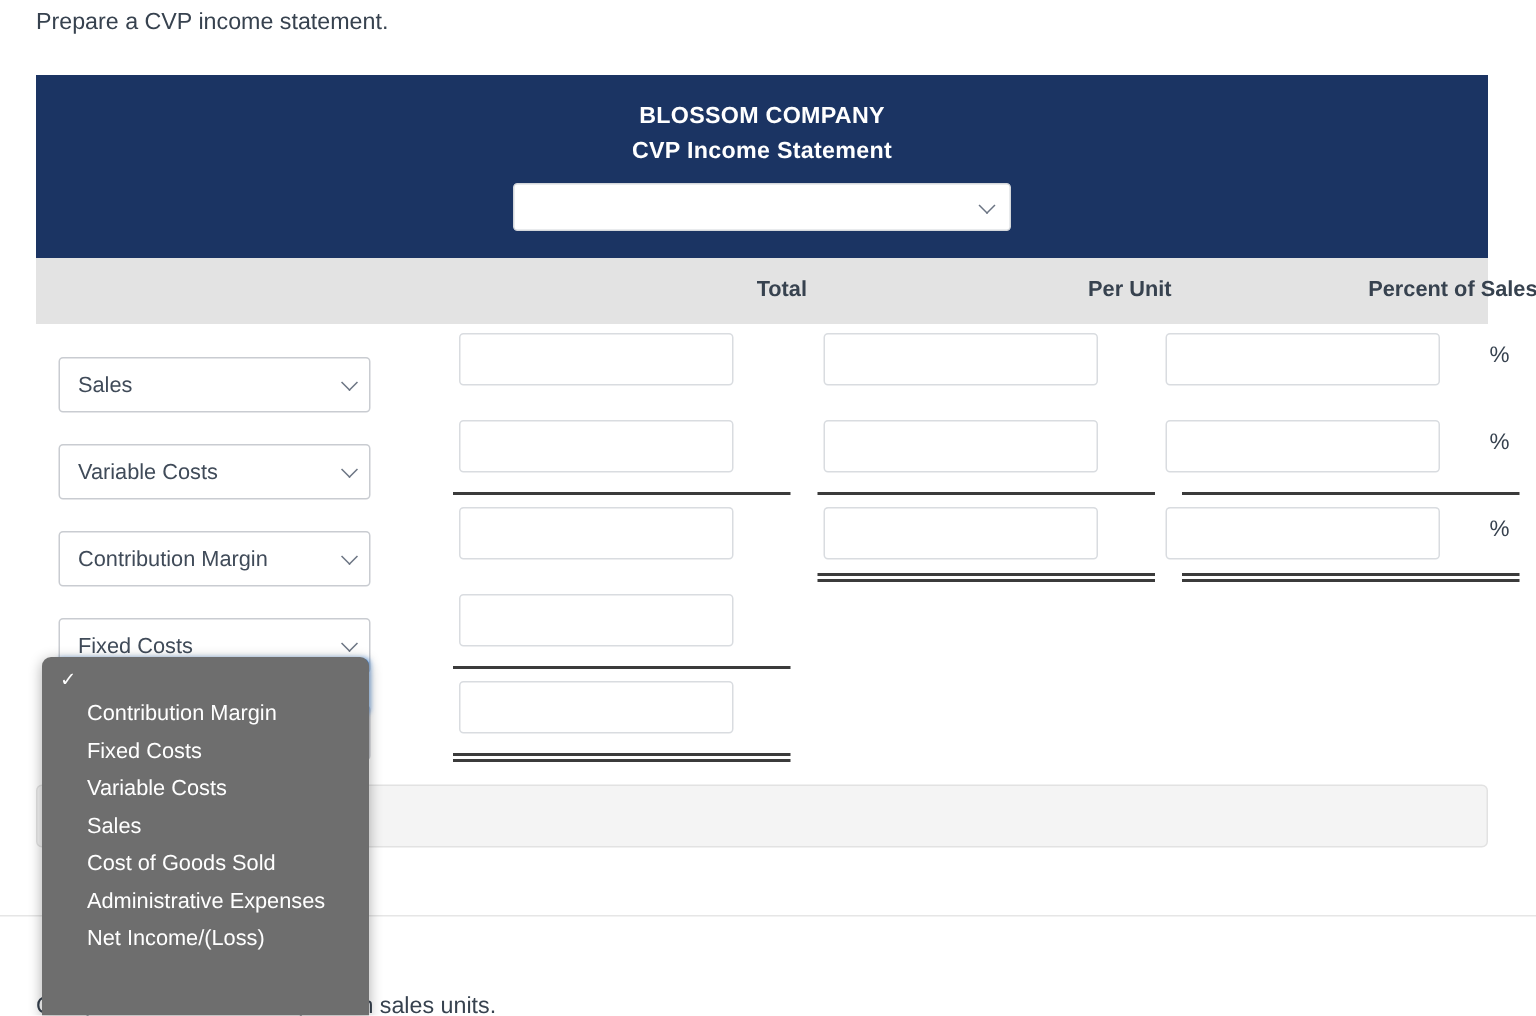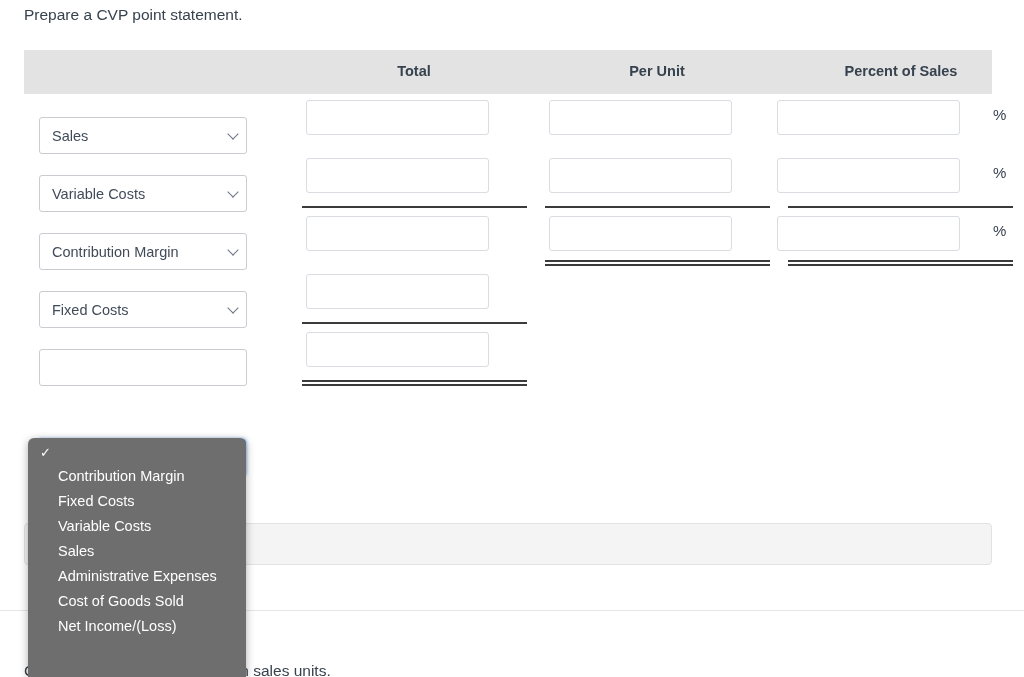--- a/index.html
+++ b/index.html
@@ -107,21 +107,21 @@
     background: #e3e3e3;
     height: 44px;
     position: relative;
   }
   .colhead span {
     position: absolute;
     top: 13px;
     font-size: 14.5px;
     font-weight: bold;
     color: #37424f;
-    text-align: center;
+    text-align: right;
   }
   .ch-total   { left: 266px; width: 248px; }
   .ch-unit    { left: 509px; width: 248px; }
   .ch-pct     { left: 753px; width: 248px; }
 
   
   .body { position: relative; height: 296px; background: #fff; }
 
   .row { position: absolute; left: 0; width: 968px; height: 58px; }
 
@@ -256,24 +256,34 @@
     left: 12px;
     top: 0;
     line-height: 22px;
     font-size: 13px;
     color: #ffffff;
   }
 </style>
 </head>
 <body>
 
-<div class="prompt">Prepare a CVP point statement.</div>
+<div class="prompt">Prepare a CVP income statement.</div>
 
 <div class="card">
 
+  <div class="card-head">
+    <div class="card-title">BLOSSOM COMPANY</div>
+    <div class="card-subtitle">CVP Income Statement</div>
+    <span class="sel-wrap period-wrap">
+      <select class="sel period-sel">
+        <option></option>
+      </select>
+      <span class="chev"></span>
+    </span>
+  </div>
 
   <div class="colhead">
     <span class="ch-total">Total</span>
     <span class="ch-unit">Per Unit</span>
     <span class="ch-pct">Percent of Sales</span>
   </div>
 
   <div class="body">
 
     <div class="row" style="top:0">
@@ -361,16 +371,16 @@
 <div class="focus-ring"></div>
 
 <div class="dropdown">
   <div class="dd-item blank">
     <span class="dd-check">✓</span>
   </div>
   <div class="dd-item">Contribution Margin</div>
   <div class="dd-item">Fixed Costs</div>
   <div class="dd-item">Variable Costs</div>
   <div class="dd-item">Sales</div>
+  <div class="dd-item">Cost of Goods Sold</div>
   <div class="dd-item">Administrative Expenses</div>
-  <div class="dd-item">Cost of Goods Sold</div>
   <div class="dd-item">Net Income/(Loss)</div>
 </div>
 
 </body></html>

